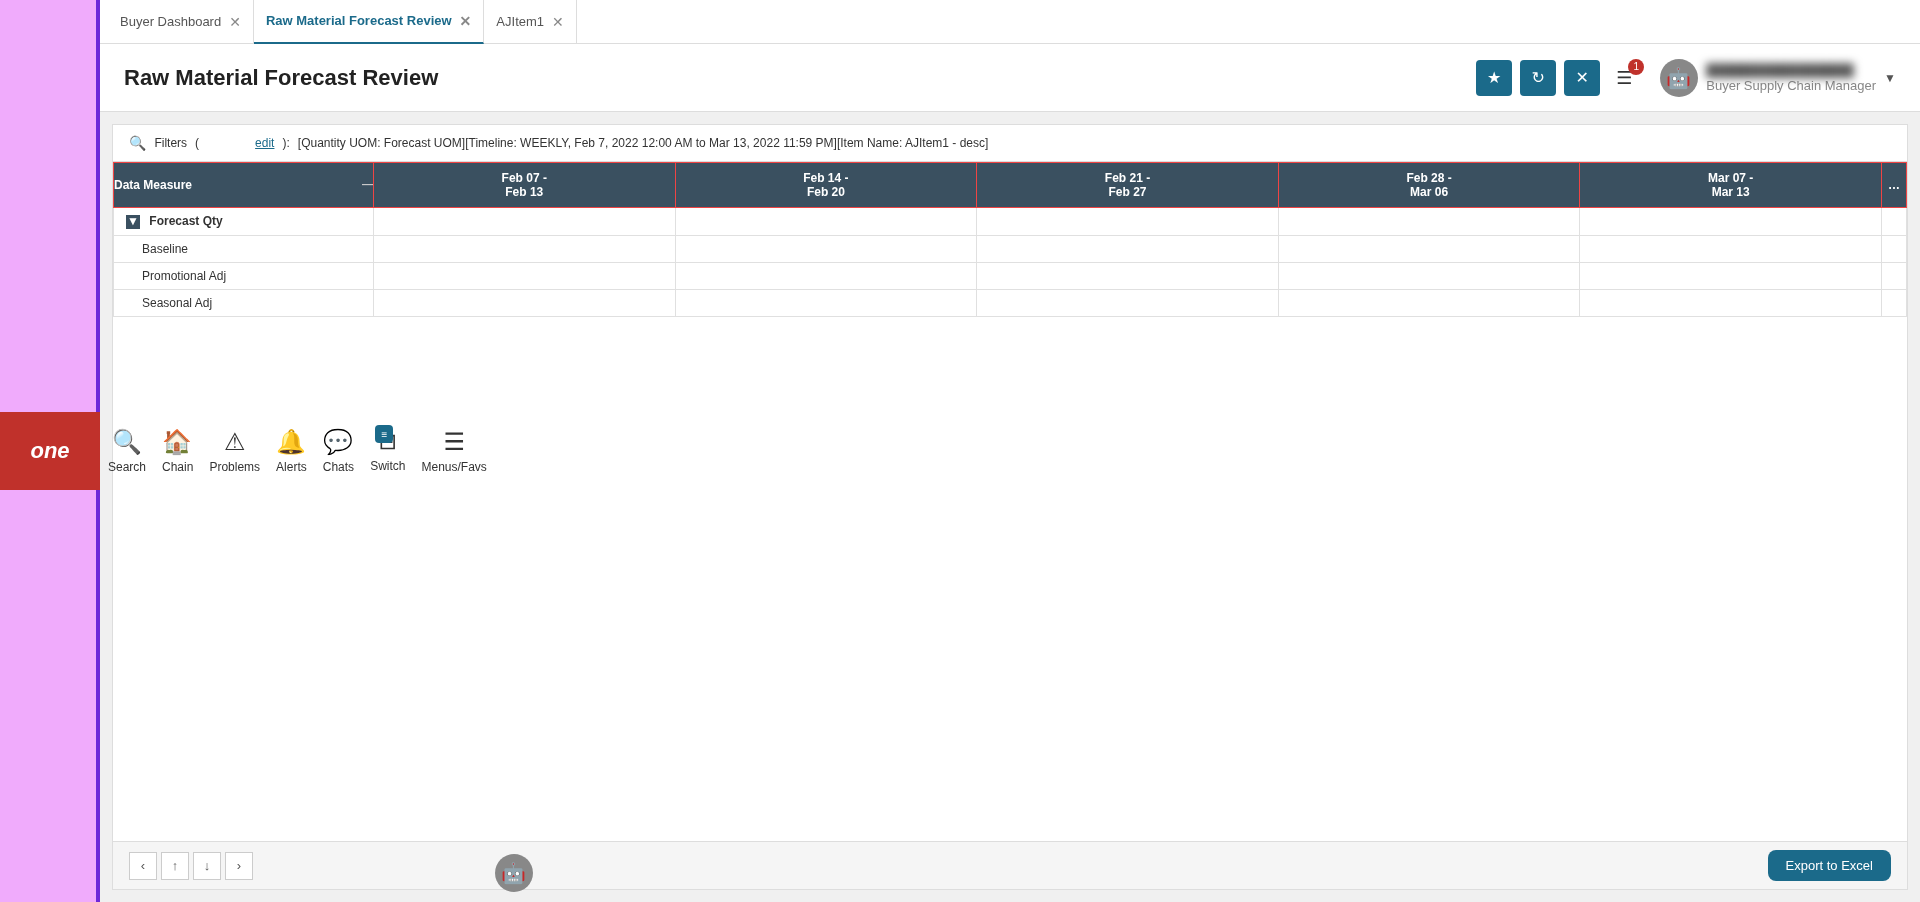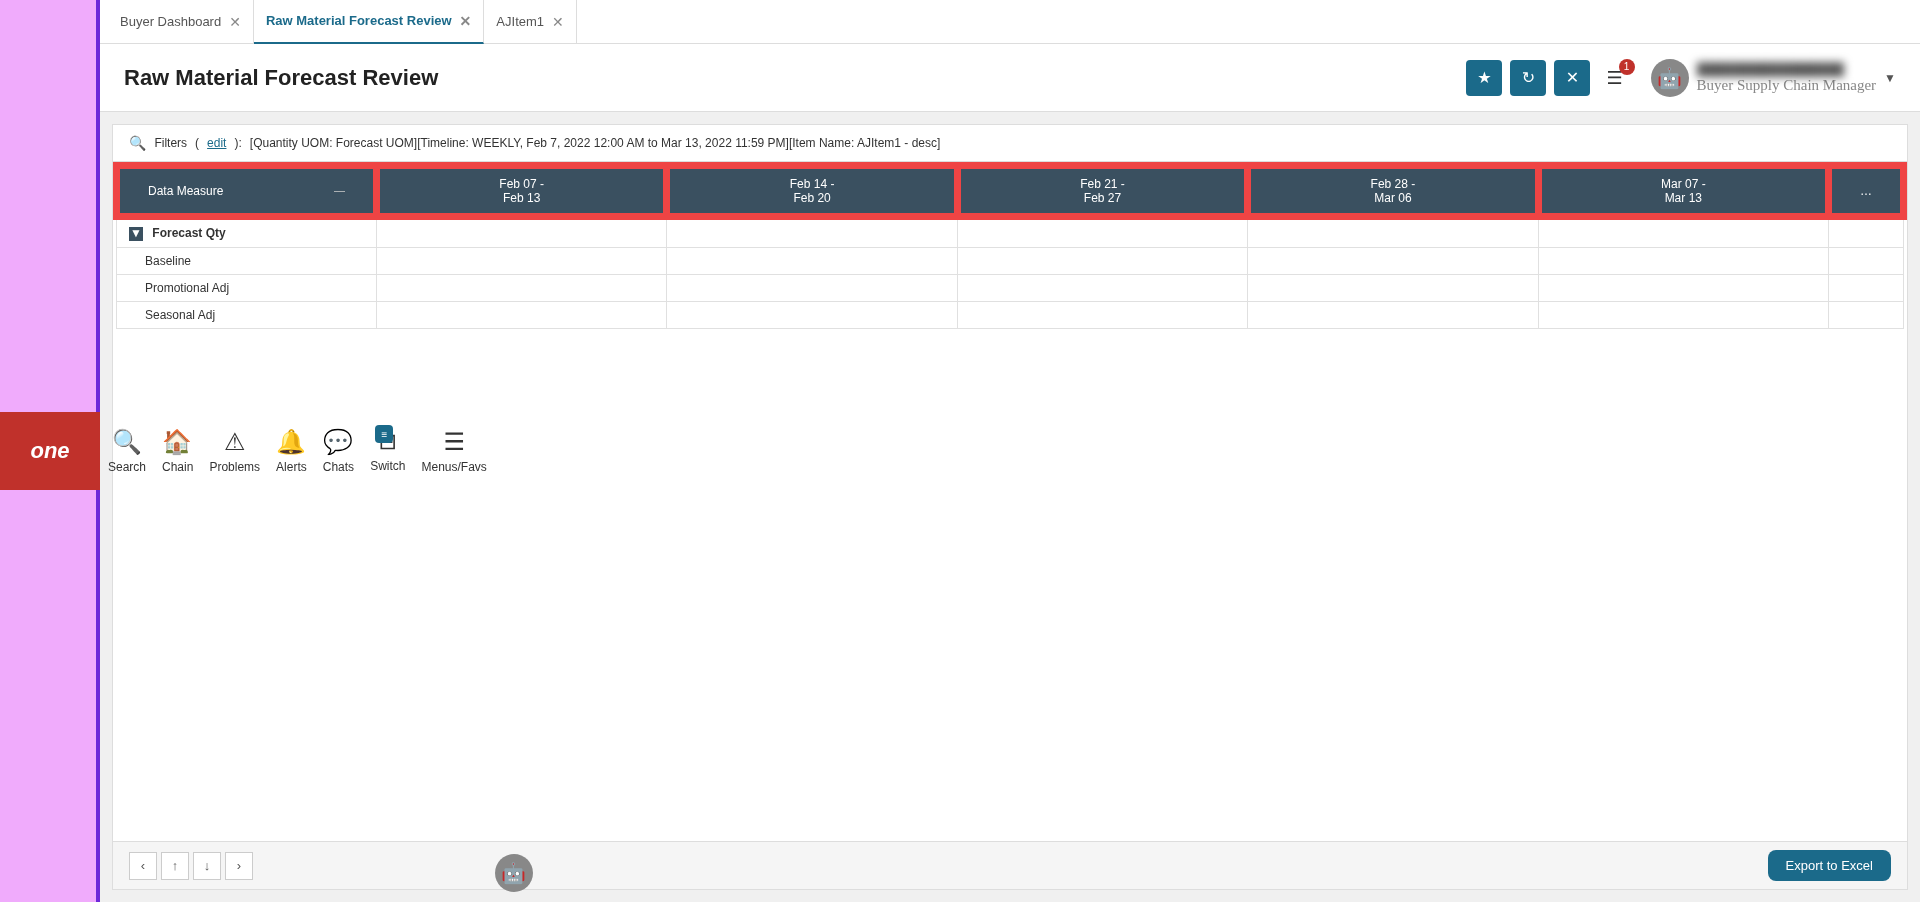--- a/index.html
+++ b/index.html
@@ -180,23 +180,22 @@
       justify-content: center;
       font-size: 20px;
     }
     .user-name {
       font-size: 13px;
       color: #555;
       max-width: 160px;
       overflow: hidden;
     }
     .user-role {
-      font-size: 15px;
+      font-size: 13px;
       color: #888;
-      font-family: Liberation Serif, serif;
     }
     .dropdown-arrow {
       color: #555;
       font-size: 12px;
       cursor: pointer;
     }
 
     
     .content-area {
       flex: 1;
@@ -221,41 +220,41 @@
       background: #fff;
       border-bottom: 1px solid #ddd;
       display: flex;
       align-items: center;
       gap: 8px;
       font-size: 12px;
       color: #333;
       flex-shrink: 0;
     }
     .filter-icon { color: #555; font-size: 14px; }
-    .filter-edit { color: #1b6a8a; text-decoration: underline; cursor: pointer; }
+    .filter-edit { color: #1b6a8a; text-decoration: underline; cursor: pointer; margin-left: 48px; }
     .filter-tags { color: #333; }
 
     
     .grid-container {
       flex: 1;
       overflow: auto;
       position: relative;
     }
     .grid-table {
       width: 100%;
       border-collapse: collapse;
       font-size: 12px;
     }
     .grid-table th {
       background: #3a5060;
       color: white;
-      padding: 8px 28px;
+      padding: 8px 0;
       text-align: center;
-      border: 7px solid #ef4444;
-      font-weight: normal;
+      border: 1px solid #ef4444;
+      font-weight: bold;
       white-space: nowrap;
     }
     .grid-table th.data-measure-header {
       background: #3a5060;
       text-align: left;
       width: 260px;
       min-width: 260px;
     }
     .grid-table td {
       border: 1px solid #e0e0e0;

